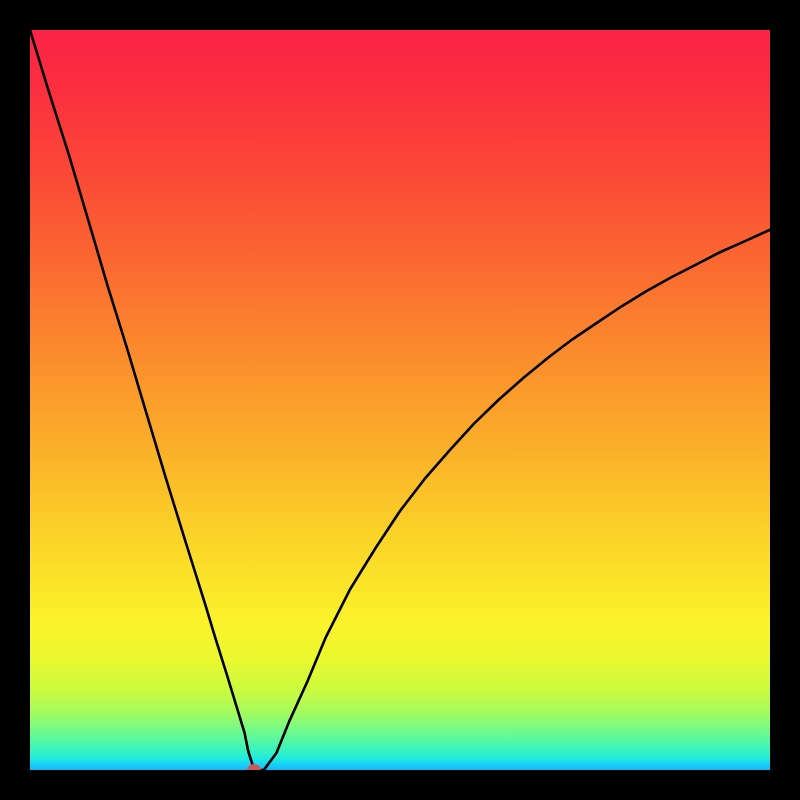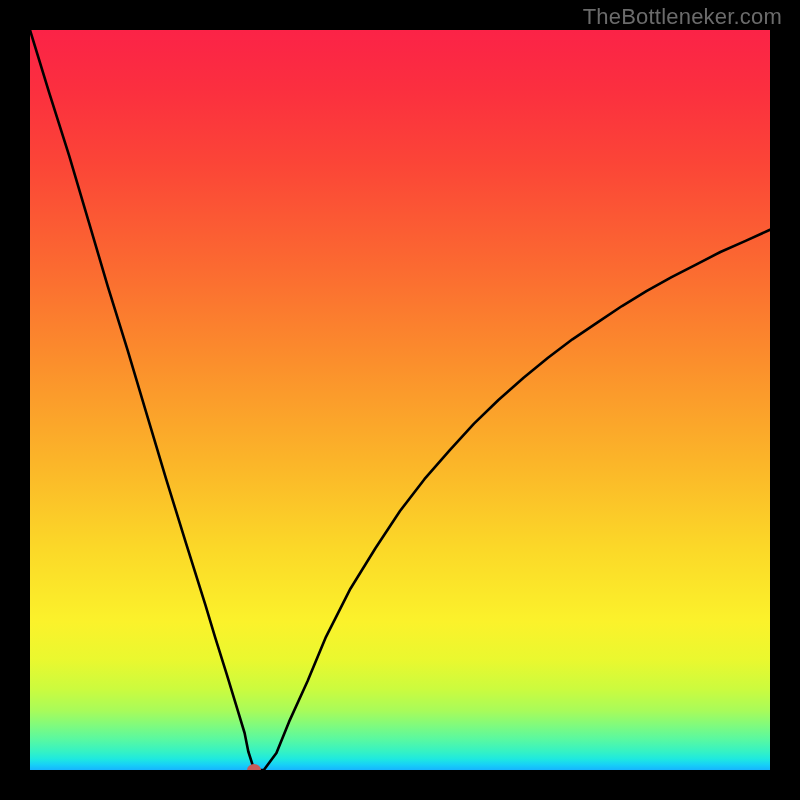--- a/index.html
+++ b/index.html
@@ -63,21 +63,20 @@
     border-radius: 50%;
     background: #c95b5b;
     transform: translate(-50%, -50%);
   }
 </style>
 </head>
 <body>
 
 <div class="frame">
 
-  <div class="watermark">TheBottleneker.com</div>
 
   <div class="plot-area">
     <div class="gradient"></div>
 
     <svg class="curve" viewBox="0 0 740 740" preserveAspectRatio="none">
       <path id="curve-path" d="M0.00 0.00 L19.24 62.90 L39.22 125.80 L58.46 190.92 L77.70 256.04 L97.68 320.42 L116.92 384.80 L136.16 449.18 L156.14 513.56 L175.38 574.98 L185.00 606.80 L196.84 644.54 L207.20 678.58 L214.60 703.00 L218.30 721.50 L224.22 740.00 L233.84 740.00 L246.42 722.98 L259.00 691.90 L277.50 651.20 L296.00 606.80 L320.42 558.70 L345.58 518.00 L370.00 481.00 L394.42 449.18 L419.58 420.32 L444.00 393.68 L468.42 370.00 L493.58 347.80 L518.00 327.82 L542.42 309.32 L567.58 292.30 L592.00 276.02 L616.42 261.22 L641.58 247.16 L666.00 234.58 L690.42 222.00 L715.58 210.90 L740.00 199.80" fill="none" stroke="#000000" stroke-width="2.6" stroke-linejoin="round" stroke-linecap="round"></path>
     </svg>
 
     <div id="dp" class="data-point" style="left: 224.22px; top: 740px; background: rgb(201, 91, 91);"></div>
   </div>

